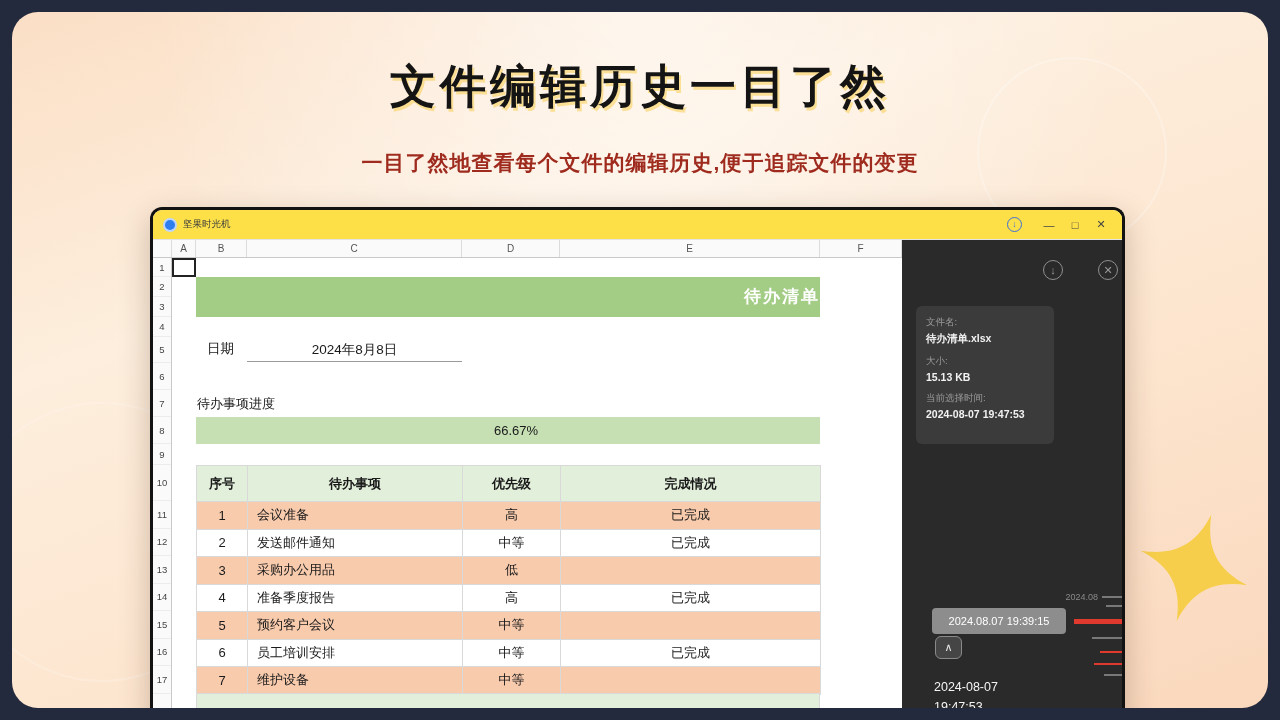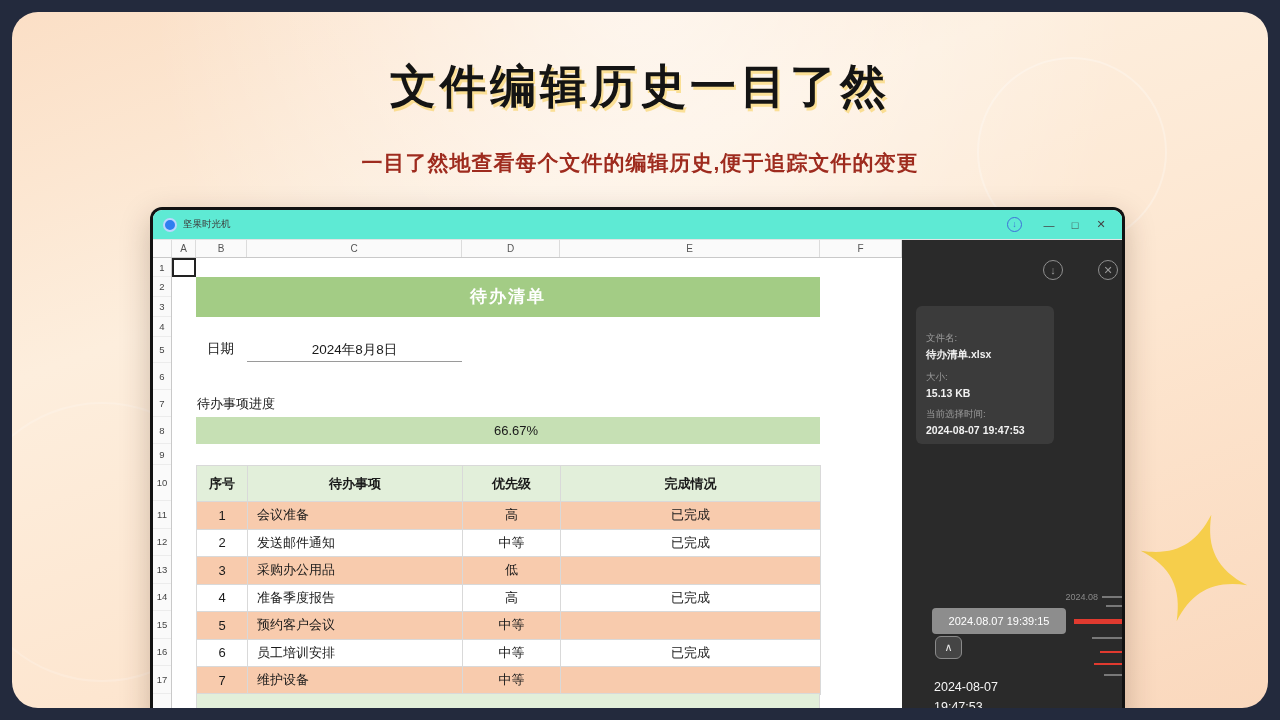--- a/index.html
+++ b/index.html
@@ -32,21 +32,21 @@
     position:absolute; left:0; right:0; top:137px; text-align:center;
     font-size:21px; font-weight:700; color:#9e2b1e; letter-spacing:1px;
   }
 
   
   .win{
     position:absolute; left:138px; top:195px; width:975px; height:520px;
     border:3px solid #121212; border-bottom:none; border-radius:12px 12px 0 0;
     overflow:hidden; background:#fff; box-shadow:0 10px 30px rgba(60,30,10,.25);
   }
-  .titlebar{ height:30px; background:#5eead4; display:flex; align-items:center; border-bottom:1px solid #e4e4e4; }
+  .titlebar{ height:30px; background:#fde047; display:flex; align-items:center; border-bottom:1px solid #e4e4e4; }
   .logo{ width:14px; height:14px; border-radius:50%; background:#2f7ef0; margin:0 6px 0 10px;
          border:2px solid #bcd6ff; }
   .tb-title{ font-size:9.5px; color:#3c3c3c; }
   .tb-spacer{ flex:1; }
   .tb-btn{ width:26px; text-align:center; font-size:11px; color:#444; cursor:default; }
   .tb-update{ width:15px; height:15px; border:1.4px solid #3f6fd8; border-radius:50%;
               color:#3f6fd8; font-size:9px; line-height:12px; text-align:center; margin-right:14px; }
   .tb-btn.close{ margin-right:8px; }
 
   .content{ display:flex; height:473px; }
@@ -56,21 +56,21 @@
   .col-headers{ position:absolute; left:0; top:0; height:18px; width:100%;
                 display:flex; background:#fafafa; border-bottom:1px solid #c9c9c9; }
   .ch{ border-right:1px solid #dcdcdc; font-size:10px; color:#555; text-align:center; line-height:17px; }
   .row-gutter{ position:absolute; left:0; top:18px; width:19px; bottom:0;
                background:#fafafa; border-right:1px solid #c9c9c9; }
   .rn{ font-size:9.5px; color:#444; text-align:center; display:flex; align-items:center;
        justify-content:center; border-bottom:1px solid #ececec; }
   .sel-cell{ position:absolute; left:19px; top:18px; width:24px; height:19px;
              border:2px solid #222; background:#fff; }
   .banner{ position:absolute; left:43px; top:37px; width:624px; height:40px; background:#a3cc85;
-           color:#fff; font-size:17px; font-weight:700; text-align:center; line-height:40px; letter-spacing:2px; }
+           color:#fff; font-size:17px; font-weight:700; text-align:right; line-height:40px; letter-spacing:2px; }
   .date-label{ position:absolute; left:54px; top:97px; height:26px; line-height:26px; font-size:13.5px; color:#1a1a1a;font-family:Liberation Mono, monospace; }
   .date-value{ position:absolute; left:94px; top:97px; width:215px; height:25px; line-height:25px;
                text-align:center; font-size:13.5px; color:#1a1a1a; border-bottom:1px solid #9a9a9a; }
   .prog-label{ position:absolute; left:44px; top:150px; height:27px; line-height:27px; font-size:13px; color:#1a1a1a; }
   .prog-bar{ position:absolute; left:43px; top:177px; width:624px; height:27px; background:#c6e0b4;
              text-align:center; line-height:27px; font-size:13px; color:#1a1a1a;padding-left:16px; }
   table.todo{ position:absolute; left:43px; top:225px; width:624px; border-collapse:collapse; table-layout:fixed; }
   .todo th, .todo td{ border:1px solid #d9d9d9; font-size:13px; color:#1a1a1a; font-weight:400;
                       text-align:center; overflow:hidden; white-space:nowrap; }
   .todo th{ background:#e2efda; font-weight:700; height:36px; }
@@ -80,21 +80,21 @@
   .partial-row{ position:absolute; left:43px; top:453px; width:624px; height:21px; background:#e2efda;
                 border:1px solid #d9d9d9; }
 
   
   .panel{ position:relative; width:220px; background:#2a2a2a; overflow:hidden; }
   .p-circle{ position:absolute; width:20px; height:20px; border:1.5px solid #8f8f8f; border-radius:50%;
              color:#9a9a9a; font-size:11px; text-align:center; line-height:18px; }
   .p-dl{ left:141px; top:20px; }
   .p-close{ left:196px; top:20px; }
   .info-card{ position:absolute; left:14px; top:66px; width:138px; height:138px; background:#3b3b3b;
-              border-radius:6px; padding:26px 10px; }
+              border-radius:6px; padding:10px 10px; }
   .info-card .lbl{ font-size:9.5px; color:#9b9b9b; margin-bottom:3px; }
   .info-card .val{ font-size:10.5px; color:#f2f2f2; font-weight:700; margin-bottom:9px; }
   .tl-month{ position:absolute; left:120px; top:352px; width:76px; text-align:right; font-size:9px; color:#8a8a8a; }
   .tick{ position:absolute; height:2px; background:#787878; }
   .tick.red{ background:#e03a2f; }
   .tooltip{ position:absolute; left:30px; top:368px; width:134px; height:26px; border-radius:4px;
             background:rgba(152,152,152,.9); color:#fff; font-size:11px; text-align:center; line-height:26px; }
   .chev-btn{ position:absolute; left:33px; top:396px; width:27px; height:23px; border:1px solid #8a8a8a;
              border-radius:6px; background:#454545; color:#e8e8e8; font-size:11px; text-align:center; line-height:21px; }
   .tl-date{ position:absolute; left:32px; top:440px; font-size:12.5px; color:#f5f5f5; }

